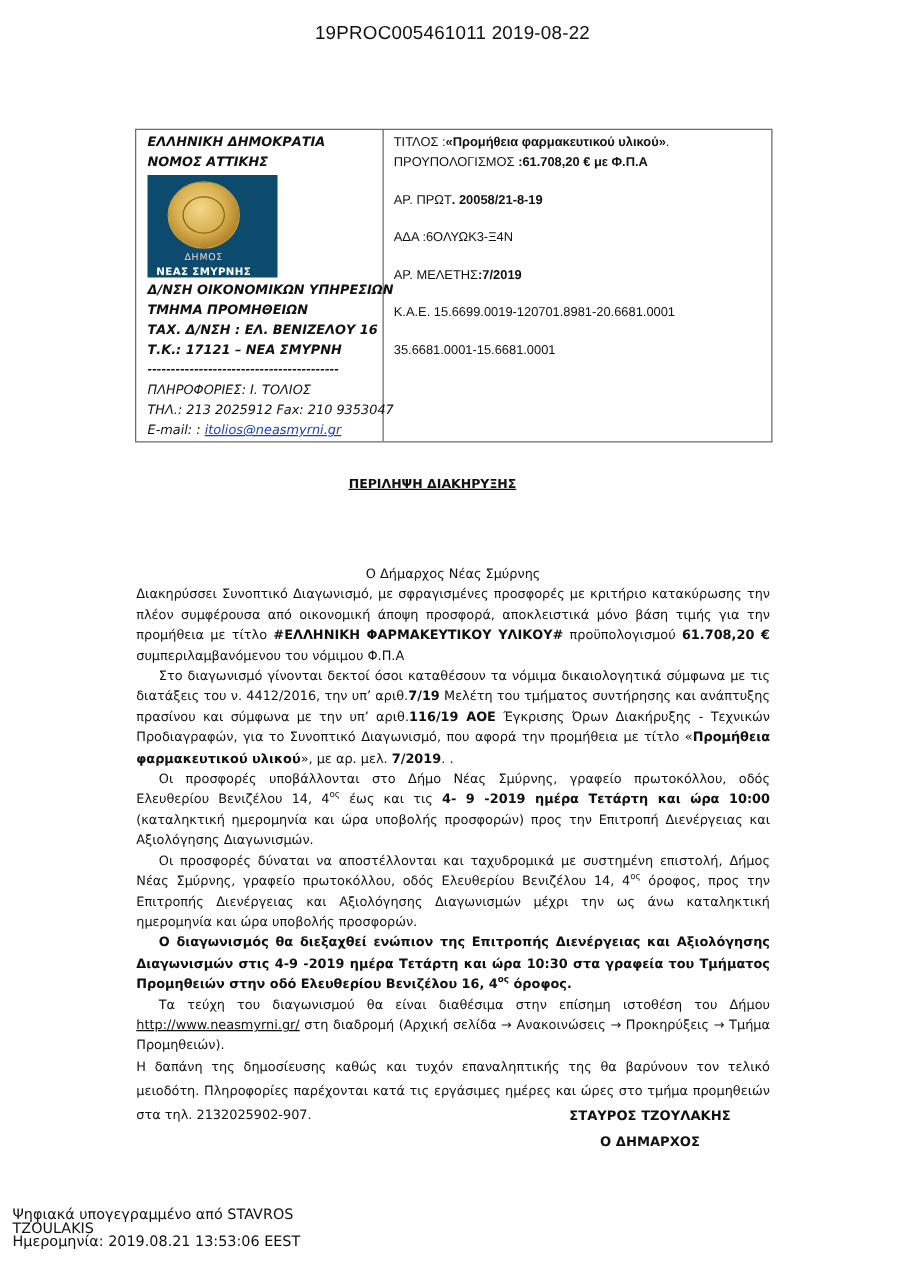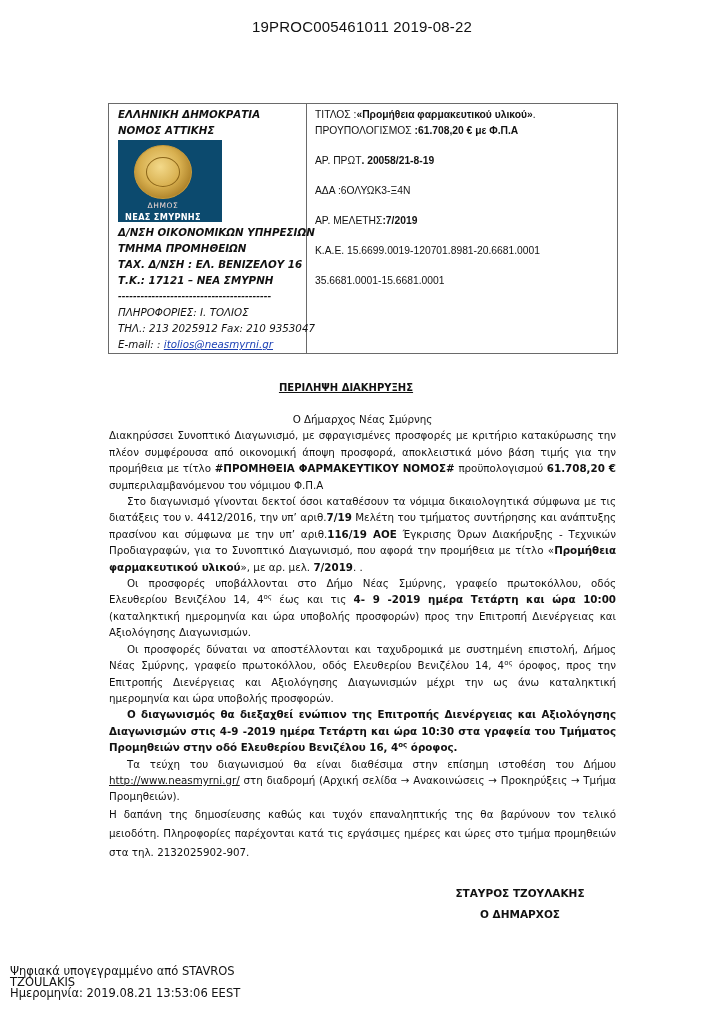--- a/index.html
+++ b/index.html
@@ -26,21 +26,21 @@
   .left-line { white-space: nowrap; font-style: italic; }
   .link { color: #1a3fb4; text-decoration: underline; }
   .right-line { white-space: nowrap; line-height: 16px; }
   .gap { height: 14px; }
   .title-center { position: absolute; top: 382px; left: 0; width: 644px; text-align: center;
                   font-family: "DejaVu Sans", sans-serif; font-size: 10px; font-weight: bold; text-decoration: underline; margin-left: 24px; }
   .body-text { position: absolute; left: 109px; top: 411px; width: 507px;
                font-family: "DejaVu Sans", sans-serif; font-size: 10.3px; line-height: 16.4px; text-align: justify; }
   .p { margin: 0; }
   .indent { text-indent: 18px; }
-  .center { text-align: center; }
+  .center { text-align: center; margin-top: 40px; }
   .sign { position: absolute; left: 420px; top: 883px; width: 200px; text-align: center;
           font-family: "DejaVu Sans", sans-serif; font-size: 10.5px; font-weight: bold; line-height: 21px; }
   .digital { position: absolute; left: 10px; top: 966px; font-family: "DejaVu Sans", sans-serif;
              font-size: 11.5px; line-height: 11px; color: #111; }
   .sup { font-size: 7px; vertical-align: super; line-height: 0; }
 </style>
 </head>
 <body>
 
 <div class="stamp">19PROC005461011 2019-08-22</div>
@@ -89,21 +89,21 @@
     <div class="gap"></div>
     <div class="right-line">35.6681.0001-15.6681.0001</div>
   </div>
 </div>
 
 <div class="title-center">ΠΕΡΙΛΗΨΗ ΔΙΑΚΗΡΥΞΗΣ</div>
 
 <div class="body-text">
   <p class="p center">Ο Δήμαρχος Νέας Σμύρνης</p>
   <p class="p">
-    <span>Διακηρύσσει  Συνοπτικό Διαγωνισμό, με σφραγισμένες προσφορές με κριτήριο κατακύρωσης την πλέον συμφέρουσα από οικονομική άποψη προσφορά, αποκλειστικά μόνο βάση τιμής για την προμήθεια με τίτλο </span><span class="b">#ΠΡΟΜΗΘΕΙΑ ΦΑΡΜΑΚΕΥΤΙΚΟΥ ΝΟΜΟΣ#</span><span> προϋπολογισμού </span><span class="b">61.708,20  €</span><span> συμπεριλαμβανόμενου του νόμιμου Φ.Π.Α</span>
+    <span>Διακηρύσσει  Συνοπτικό Διαγωνισμό, με σφραγισμένες προσφορές με κριτήριο κατακύρωσης την πλέον συμφέρουσα από οικονομική άποψη προσφορά, αποκλειστικά μόνο βάση τιμής για την προμήθεια με τίτλο </span><span class="b">#ΕΛΛΗΝΙΚΗ ΦΑΡΜΑΚΕΥΤΙΚΟΥ ΥΛΙΚΟΥ#</span><span> προϋπολογισμού </span><span class="b">61.708,20  €</span><span> συμπεριλαμβανόμενου του νόμιμου Φ.Π.Α</span>
   </p>
   <p class="p indent">
     <span>Στο διαγωνισμό γίνονται δεκτοί όσοι καταθέσουν τα νόμιμα δικαιολογητικά σύμφωνα με τις διατάξεις του ν. 4412/2016, την υπ’ αριθ.</span><span class="b">7/19</span><span> Μελέτη  του τμήματος συντήρησης και ανάπτυξης πρασίνου  και σύμφωνα με την υπ’ αριθ.</span><span class="b">116/19 ΑΟΕ</span><span> Έγκρισης Όρων Διακήρυξης - Τεχνικών Προδιαγραφών, για το Συνοπτικό Διαγωνισμό, που αφορά την προμήθεια με τίτλο «</span><span class="b">Προμήθεια φαρμακευτικού υλικού</span><span>», με αρ. μελ. </span><span class="b">7/2019</span><span>.      .</span>
   </p>
   <p class="p indent">
     <span>Οι προσφορές υποβάλλονται στο Δήμο Νέας Σμύρνης, γραφείο πρωτοκόλλου, οδός Ελευθερίου Βενιζέλου 14, 4</span><span class="sup">ος</span><span> έως και τις  </span><span class="b">4- 9 -2019 ημέρα Τετάρτη και ώρα 10:00</span><span> (καταληκτική ημερομηνία και ώρα υποβολής προσφορών) προς την Επιτροπή Διενέργειας και Αξιολόγησης Διαγωνισμών.</span>
   </p>
   <p class="p indent">
     <span>Οι προσφορές δύναται να αποστέλλονται και ταχυδρομικά με συστημένη επιστολή, Δήμος Νέας Σμύρνης, γραφείο πρωτοκόλλου, οδός Ελευθερίου Βενιζέλου 14, 4</span><span class="sup">ος</span><span> όροφος, προς την Επιτροπής Διενέργειας και Αξιολόγησης Διαγωνισμών μέχρι την ως άνω καταληκτική ημερομηνία και ώρα υποβολής προσφορών.</span>
   </p>

